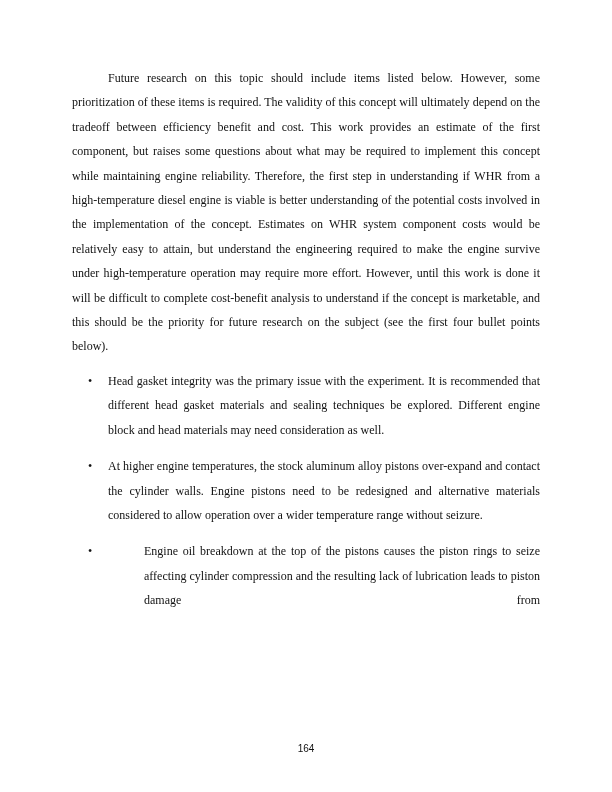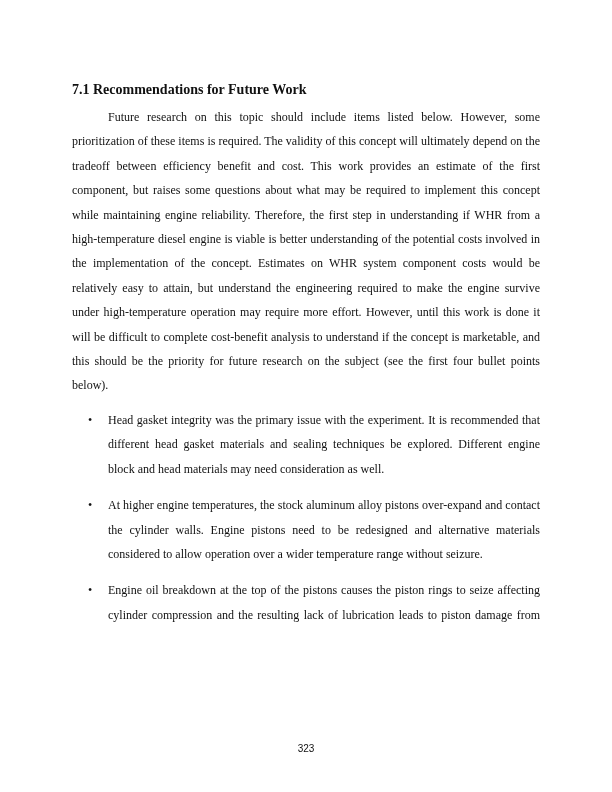--- a/index.html
+++ b/index.html
@@ -63,33 +63,32 @@
       font-family: "Liberation Sans", sans-serif;
       font-size: 10px;
       color: #111111;
     }
   </style>
 </head>
 <body>
 
 <div class="page">
 
-  <h2 class="heading">7.1 Recommendations for Future Work</h2>
 
   <p class="para indent">Future research on this topic should include items listed below. However, some prioritization of these items is required. The validity of this concept will ultimately depend on the tradeoff between efficiency benefit and cost. This work provides an estimate of the first component, but raises some questions about what may be required to implement this concept while maintaining engine reliability. Therefore, the first step in understanding if WHR from a high-temperature diesel engine is viable is better understanding of the potential costs involved in the implementation of the concept. Estimates on WHR system component costs would be relatively easy to attain, but understand the engineering required to make the engine survive under high-temperature operation may require more effort. However, until this work is done it will be difficult to complete cost-benefit analysis to understand if the concept is marketable, and this should be the priority for future research on the subject (see the first four bullet points below).</p>
 
   <ul class="bullets">
     <li class="bullet-item">
       <span class="bullet-glyph">•</span>
       <p class="para">Head gasket integrity was the primary issue with the experiment. It is recommended that different head gasket materials and sealing techniques be explored. Different engine block and head materials may need consideration as well.</p>
     </li>
     <li class="bullet-item">
       <span class="bullet-glyph">•</span>
       <p class="para">At higher engine temperatures, the stock aluminum alloy pistons over-expand and contact the cylinder walls. Engine pistons need to be redesigned and alternative materials considered to allow operation over a wider temperature range without seizure.</p>
     </li>
     <li class="bullet-item">
       <span class="bullet-glyph">•</span>
-      <p class="para" style="text-align-last: justify;">Engine oil breakdown at the top of the pistons causes the piston rings to seize affecting cylinder compression and the resulting lack of lubrication leads to piston damage from</p>
+      <p class="para" style="text-align-last: justify; margin-left: 36px;">Engine oil breakdown at the top of the pistons causes the piston rings to seize affecting cylinder compression and the resulting lack of lubrication leads to piston damage from</p>
     </li>
   </ul>
 </div>
 
-<div class="page-number">323</div>
+<div class="page-number">164</div>
 
 </body></html>

